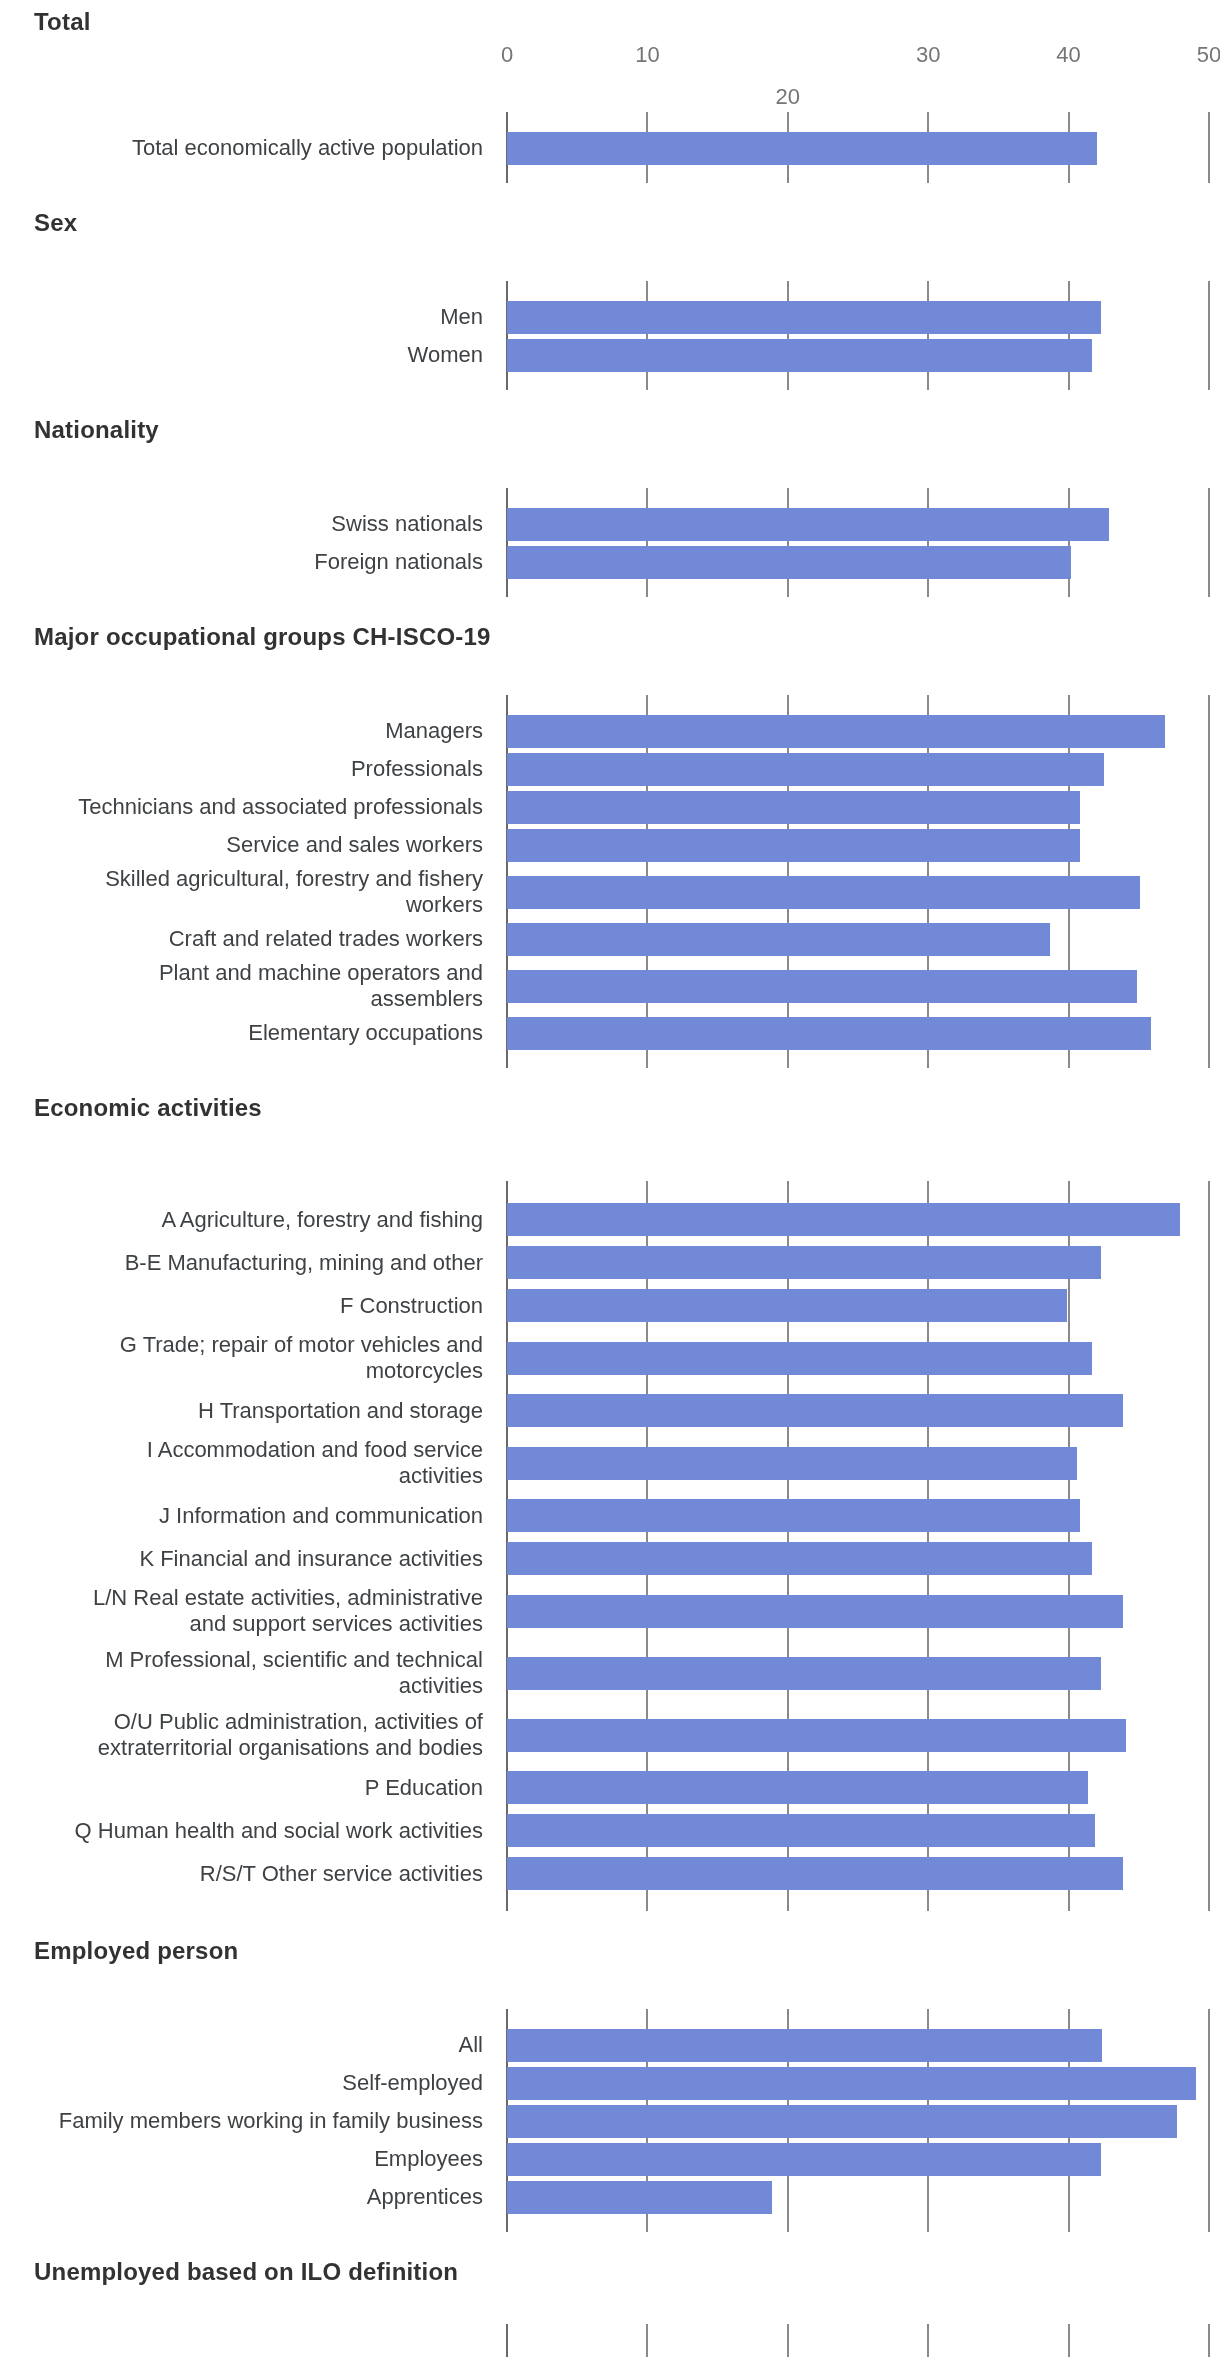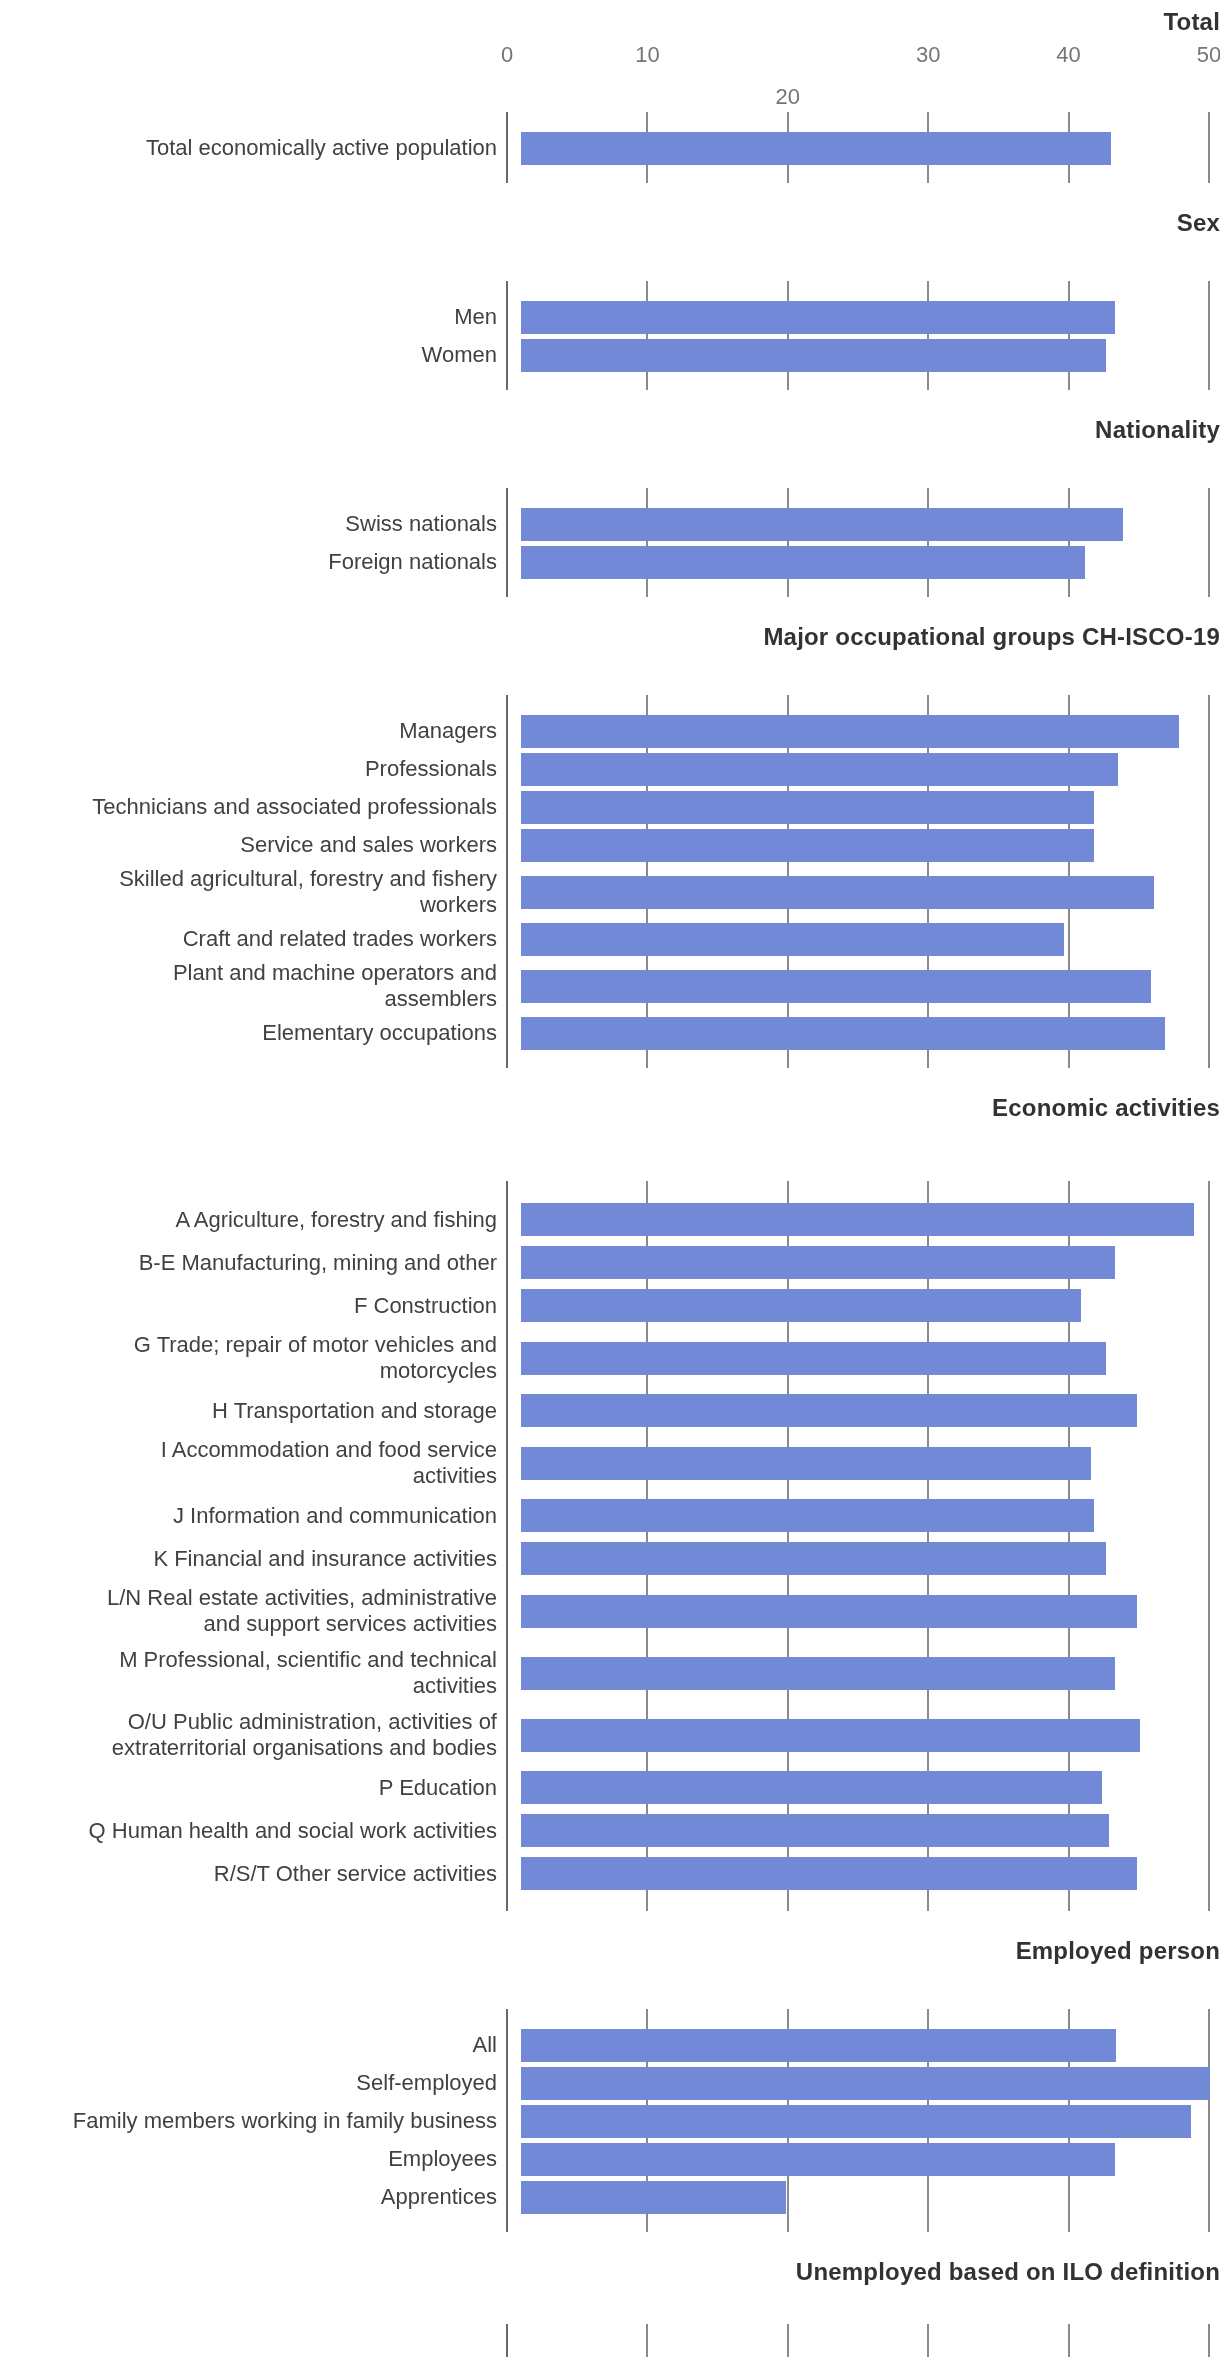--- a/index.html
+++ b/index.html
@@ -11,37 +11,36 @@
     position: relative;
   }
   #chart-root { padding-top: 8px; }
 
   h2.section-heading {
     margin: 26px 0 0 34px;
     font-size: 24px; line-height: 28px;
     font-weight: bold;
     color: #323232;
     letter-spacing: 0.2px;
-    text-align: right;
   }
   #chart-root > section:first-of-type h2.section-heading { margin-top: 0; }
 
   .axis-row {
     position: relative;
     margin: 6px 0 13px 507px;
     width: 702px; height: 26px;
   }
   .axis-row .tick-label {
     position: absolute; top: 0;
     transform: translateX(-50%);
     font-size: 22px; line-height: 26px;
     color: #757575;
   }
 
-  .plot { position: relative; margin-top: 44px; padding-left: 14px; }
+  .plot { position: relative; margin-top: 44px; }
   section:nth-of-type(5) .plot { margin-top: 59px; }
   section:nth-of-type(7) .plot { margin-top: 38px; }
 
   .grid-layer {
     position: absolute; top: 0; bottom: 0;
     left: 507px; width: 702px;
   }
   .gridline {
     position: absolute; top: 0; bottom: 0;
     width: 2px;

